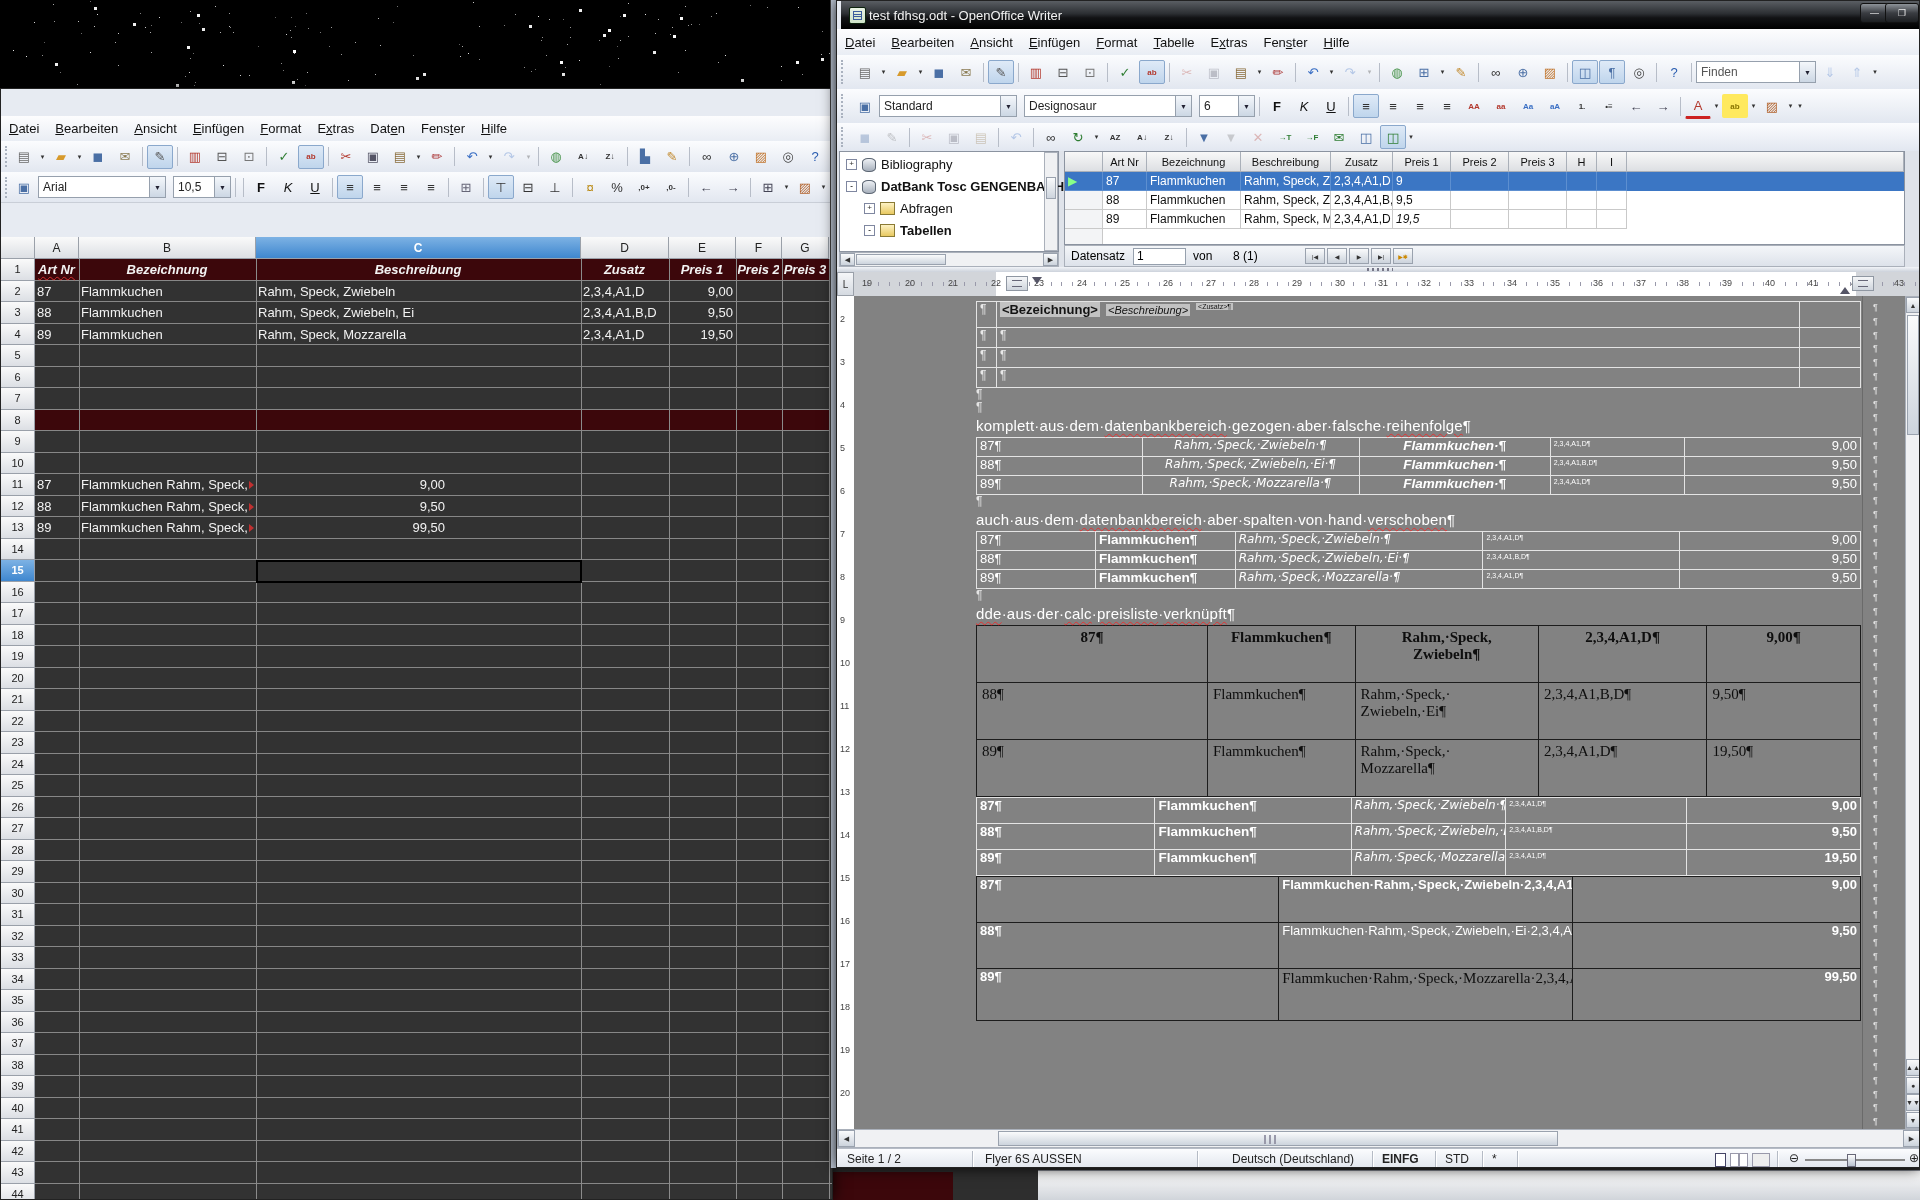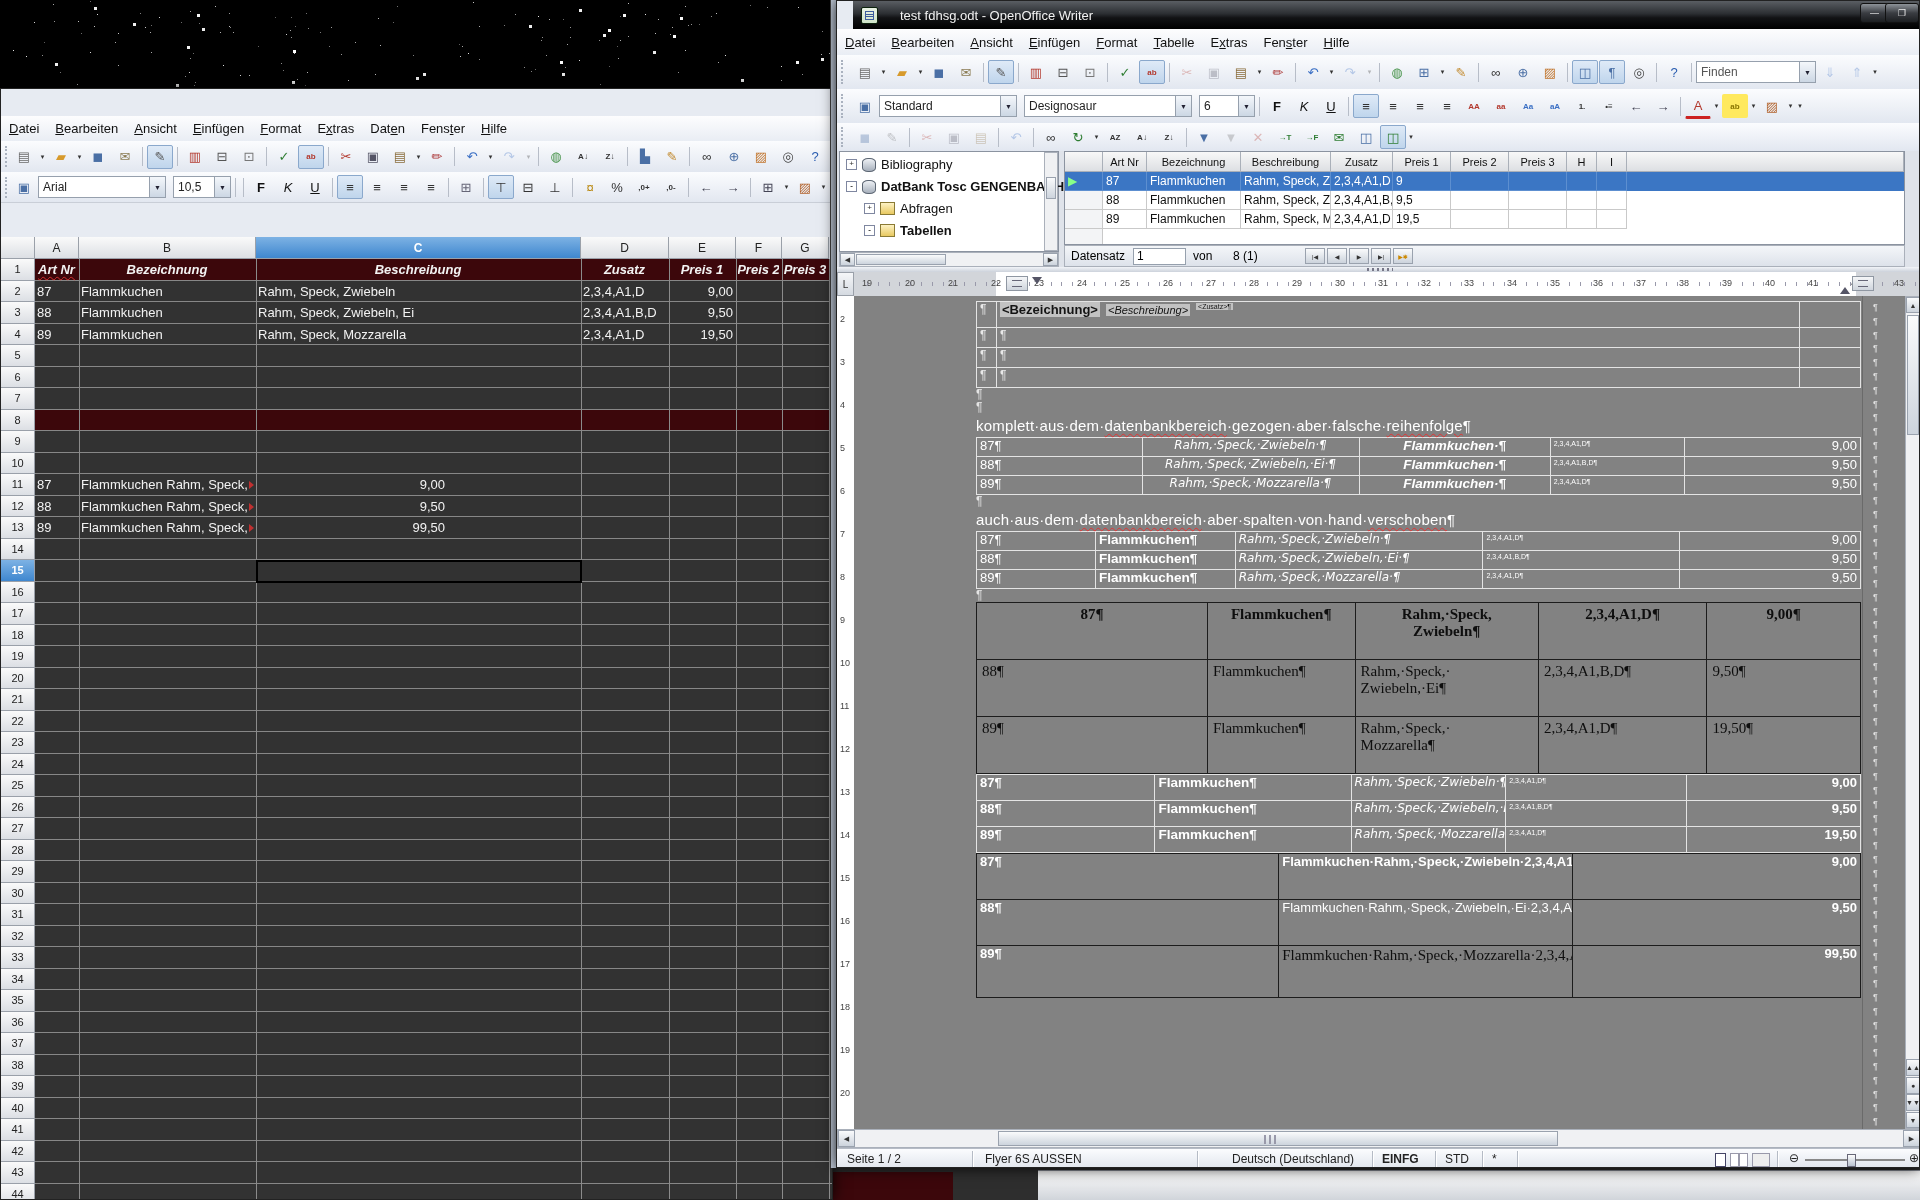--- a/index.html
+++ b/index.html
@@ -1,20 +1,20 @@
 <!DOCTYPE html>
 <html><head>
 <meta charset="utf-8">
 <style>
   html,body{margin:0;padding:0;background:#000;width:1920px;height:1200px;overflow:hidden;
     font-family:"Liberation Sans","DejaVu Sans",sans-serif;-webkit-font-smoothing:antialiased;}
   .abs{position:absolute;}
   .win{position:absolute;overflow:hidden;box-shadow:0 0 14px rgba(0,0,0,.9);background:#e7ebf2;}
   
-  .titlebar{position:absolute;left:16px;right:0;display:flex;align-items:center;gap:22px;padding:0 8px;
+  .titlebar{position:absolute;left:4px;right:0;display:flex;align-items:center;gap:3px;padding:0 8px;
     background:linear-gradient(#5a5e63,#2c2f33 45%,#121315 60%,#000);color:#f2f2f2;font-size:13px;}
   .appicon{width:15px;height:15px;flex:0 0 auto;border:1px solid #0d230d;border-radius:2px;
     background:linear-gradient(#e9f2e4,#cfe3c8);position:relative;}
   .appicon:before{content:"";position:absolute;inset:3px;border:1px solid #3c7d3f;background:
     linear-gradient(90deg,transparent 45%,#3c7d3f 45%,#3c7d3f 55%,transparent 55%),
     linear-gradient(transparent 45%,#3c7d3f 45%,#3c7d3f 55%,transparent 55%);}
   .appicon.writer:before{border-color:#3c5d9d;background:
     linear-gradient(transparent 30%,#3c5d9d 30%,#3c5d9d 40%,transparent 40%,transparent 60%,#3c5d9d 60%,#3c5d9d 70%,transparent 70%);}
   .menubar{position:absolute;left:0;right:0;display:flex;align-items:center;
     background:linear-gradient(#fdfdfe,#e9edf4);border-bottom:1px solid #c5cad3;font-size:13px;color:#111;}
@@ -581,21 +581,21 @@
         <div class="gcell" style="left: 328px; top: 39px; width: 58px; height: 19px;">9,5</div>
         <div class="gcell" style="left: 386px; top: 39px; width: 58px; height: 19px;"></div>
         <div class="gcell" style="left: 444px; top: 39px; width: 58px; height: 19px;"></div>
         <div class="gcell" style="left: 502px; top: 39px; width: 30px; height: 19px;"></div>
         <div class="gcell" style="left: 532px; top: 39px; width: 30px; height: 19px;"></div>
         <div class="gcell" style="left: 0px; top: 58px; width: 38px; height: 19px; color: rgb(17, 17, 17); background: rgb(243, 244, 246);"></div>
         <div class="gcell" style="left: 38px; top: 58px; width: 44px; height: 19px;">89</div>
         <div class="gcell" style="left: 82px; top: 58px; width: 94px; height: 19px;">Flammkuchen</div>
         <div class="gcell" style="left: 176px; top: 58px; width: 90px; height: 19px;">Rahm, Speck, Mo</div>
         <div class="gcell" style="left: 266px; top: 58px; width: 62px; height: 19px;">2,3,4,A1,D</div>
-        <div class="gcell" style="left: 328px; top: 58px; width: 58px; height: 19px;">19,5</div>
+        <div class="gcell" style="left: 328px; top: 58px; width: 58px; height: 19px; font-style: italic;">19,5</div>
         <div class="gcell" style="left: 386px; top: 58px; width: 58px; height: 19px;"></div>
         <div class="gcell" style="left: 444px; top: 58px; width: 58px; height: 19px;"></div>
         <div class="gcell" style="left: 502px; top: 58px; width: 30px; height: 19px;"></div>
         <div class="gcell" style="left: 532px; top: 58px; width: 30px; height: 19px;"></div>
         <div class="gcell" style="left: 0px; top: 77px; width: 38px; height: 19px; background: rgb(243, 244, 246);"></div>
       </div>
 
     <div class="abs" style="left:227px;top:94px;width:841px;height:22px;background:linear-gradient(#f4f6f9,#dde2ea);border:1px solid #aab0ba;box-sizing:border-box;">
       <span class="abs" style="left:6px;top:3px;font-size:12px;">Datensatz</span>
       <div class="abs" style="left:68px;top:2px;width:48px;height:15px;background:#fff;border:1px solid #96a0ad;font-size:12px;padding-left:3px;">1</div>
@@ -742,20 +742,21 @@
           </div>
           <div class="drow" style="height: 19px;">
             <div class="dcell s-num" style="width: 120px;">89¶</div>
             <div class="dcell s-bold" style="width: 141px;">Flammkuchen¶</div>
             <div class="dcell s-script" style="width: 250px;">Rahm,·Speck,·Mozzarella·¶</div>
             <div class="dcell s-tiny" style="width: 198px;">2,3,4,A1,D¶</div>
             <div class="dcell s-price" style="width: 183px;">9,50</div>
           </div>
         </div>
         <div class="pline">¶</div>
+        <div class="doc-h"><span class="sq">dde</span><span>·aus·der·</span><span class="sq">calc</span><span>·</span><span class="sq">preisliste</span><span>·</span><span class="sq">verknüpft</span><span>¶</span></div>
         <div class="dtable t4">
           <div class="drow" style="height: 57px;">
             <div class="dcell s-cb" style="width: 233px;">87¶</div>
             <div class="dcell s-cb" style="width: 149px;">Flammkuchen¶</div>
             <div class="dcell s-cb" style="width: 185px;">Rahm,·Speck,
 Zwiebeln¶</div>
             <div class="dcell s-cb" style="width: 170px;">2,3,4,A1,D¶</div>
             <div class="dcell s-cb" style="width: 155px;">9,00¶</div>
           </div>
           <div class="drow" style="height: 57px;">

